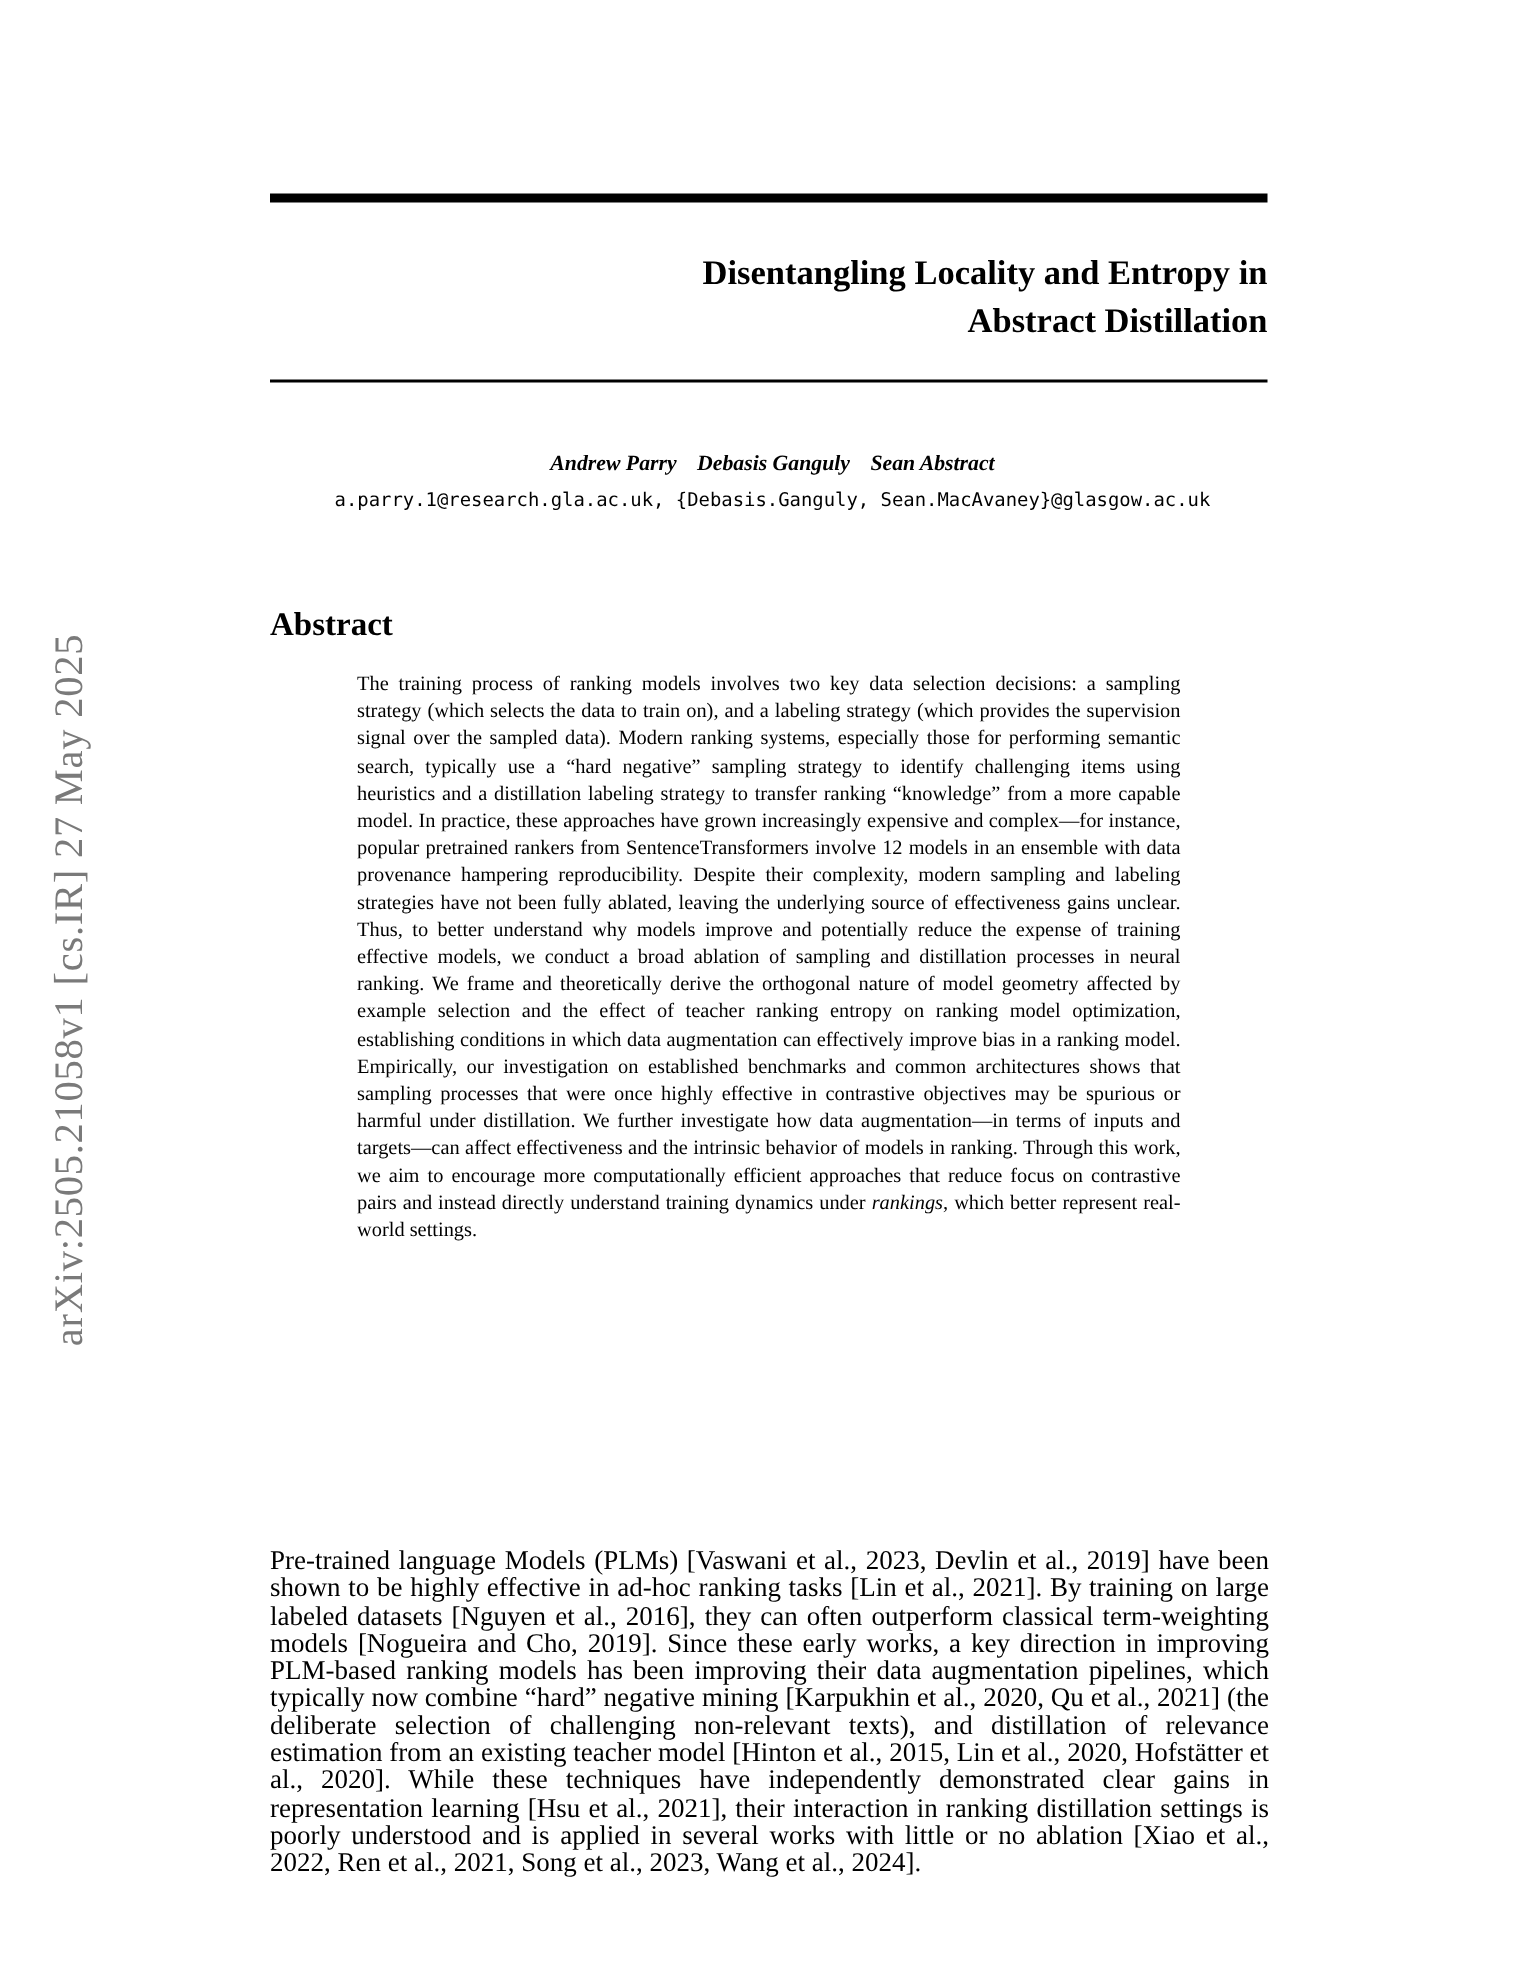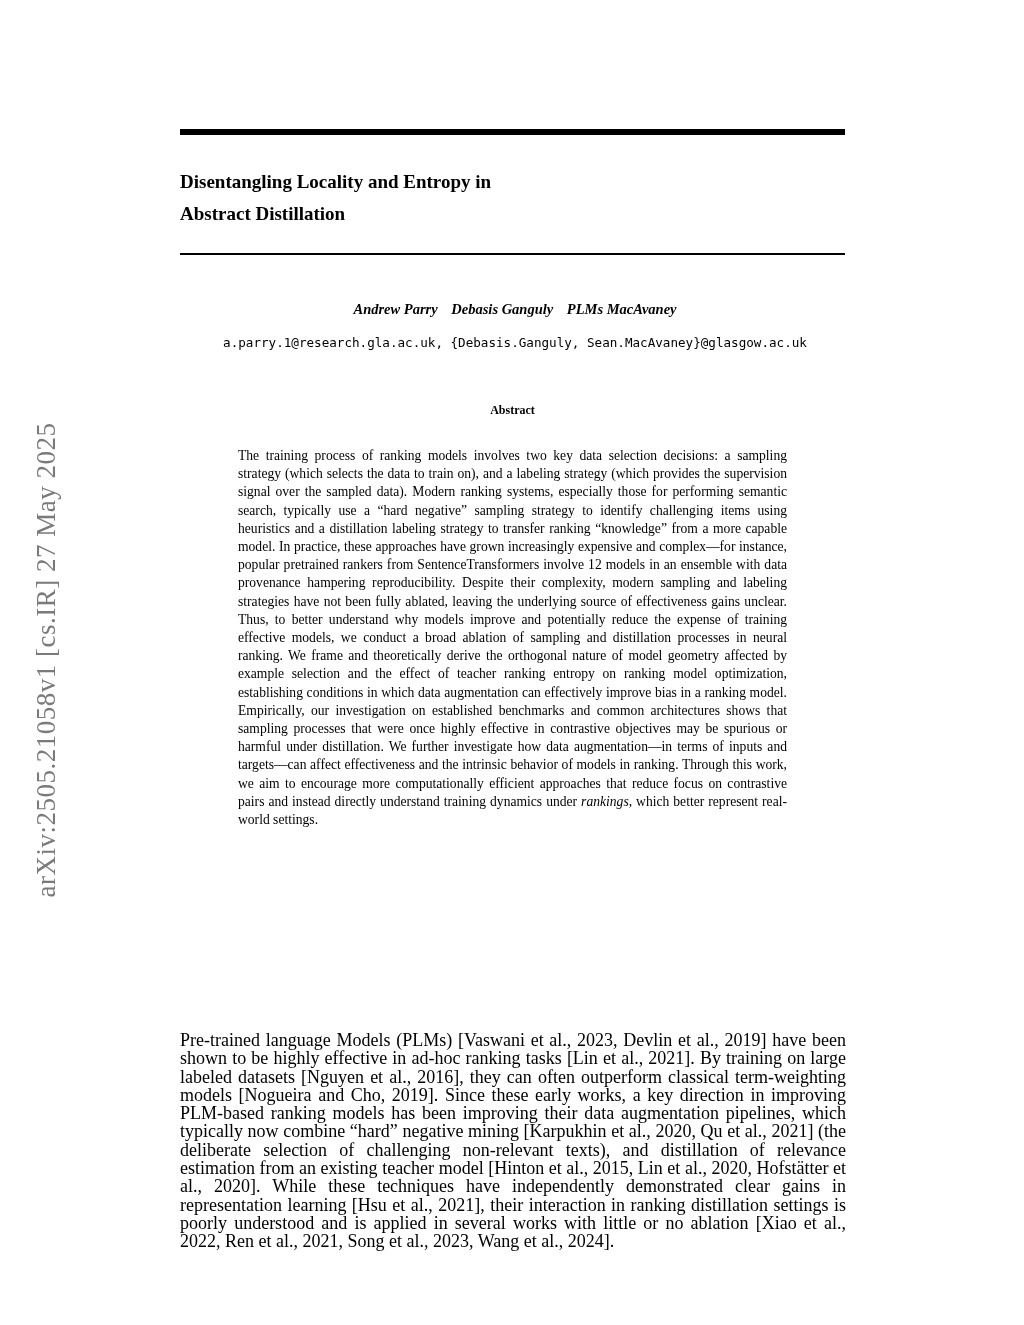--- a/index.html
+++ b/index.html
@@ -20,39 +20,39 @@
 
   .rule-thick {
     position:absolute; left:180px; top:129px; width:665px; height:6px; background:#000;
   }
   .rule-thin {
     position:absolute; left:180px; top:253px; width:665px; height:2px; background:#000;
   }
 
   .title {
     position:absolute; left:180px; top:166px; width:665px;
-    text-align:left; font-weight:bold; font-size:19px; line-height:32px;
+    text-align:right; font-weight:bold; font-size:23px; line-height:32px;
     font-family:"Liberation Serif", serif;
   }
 
   .authors-block {
     position:absolute; left:120px; top:300px; width:790px; text-align:center;
   }
   .authors { font-weight:bold; font-size:14.5px; line-height:18px; }
   .authors .author-name { display:inline-block;font-style:italic; }
   .authors .author-name + .author-name { margin-left:10px; }
   .affiliation { font-size:14.5px; line-height:19px; margin-top:2px; }
   .emails {
     font-family:"DejaVu Sans Mono", monospace;
-    font-size:12.6px; line-height:18px; margin-top:16px; white-space:nowrap;
+    font-size:12.6px; line-height:18px; margin-top:6px; white-space:nowrap;
   }
 
   .abstract-heading {
     position:absolute; left:180px; top:403px; width:665px;
-    text-align:center; font-size:12px; font-weight:bold;
+    font-size:22px; font-weight:bold;
   }
   .abstract-body {
     position:absolute; left:238px; top:447px; width:549px;
     font-size:13.6px; line-height:18.2px; text-align:justify;
   }
   .abstract-body em { }
 
   .section-heading {
     position:absolute; left:180px; top:946px; width:665px;
     font-size:17.5px; font-weight:bold;
@@ -82,21 +82,21 @@
     <span>Disentangling Locality and Entropy in</span><br>
     <span>Abstract Distillation</span>
   </h1>
 
   <div class="rule-thin"></div>
 
   <div class="authors-block">
     <div class="authors">
       <span class="author-name">Andrew Parry</span>
       <span class="author-name">Debasis Ganguly</span>
-      <span class="author-name">PLMs MacAvaney</span>
+      <span class="author-name">Sean Abstract</span>
     </div>
     <div class="emails">a.parry.1@research.gla.ac.uk, {Debasis.Ganguly, Sean.MacAvaney}@glasgow.ac.uk</div>
   </div>
 
   <h2 class="abstract-heading">Abstract</h2>
 
   <p class="abstract-body"><span>The training process of ranking models involves two key data selection decisions: a sampling strategy (which selects the data to train on), and a labeling strategy (which provides the supervision signal over the sampled data). Modern ranking systems, especially those for performing semantic search, typically use a “hard negative” sampling strategy to identify challenging items using heuristics and a distillation labeling strategy to transfer ranking “knowledge” from a more capable model. In practice, these approaches have grown increasingly expensive and complex—for instance, popular pretrained rankers from SentenceTransformers involve 12 models in an ensemble with data provenance hampering reproducibility. Despite their complexity, modern sampling and labeling strategies have not been fully ablated, leaving the underlying source of effectiveness gains unclear. Thus, to better understand why models improve and potentially reduce the expense of training effective models, we conduct a broad ablation of sampling and distillation processes in neural ranking. We frame and theoretically derive the orthogonal nature of model geometry affected by example selection and the effect of teacher ranking entropy on ranking model optimization, establishing conditions in which data augmentation can effectively improve bias in a ranking model. Empirically, our investigation on established benchmarks and common architectures shows that sampling processes that were once highly effective in contrastive objectives may be spurious or harmful under distillation. We further investigate how data augmentation—in terms of inputs and targets—can affect effectiveness and the intrinsic behavior of models in ranking. Through this work, we aim to encourage more computationally efficient approaches that reduce focus on contrastive pairs and instead directly understand training dynamics under </span><em>rankings</em><span>, which better represent real-world settings.</span></p>
 
 
   <p class="body-text">Pre-trained language Models (PLMs) [Vaswani et al., 2023, Devlin et al., 2019] have been shown to be highly effective in ad-hoc ranking tasks [Lin et al., 2021]. By training on large labeled datasets [Nguyen et al., 2016], they can often outperform classical term-weighting models [Nogueira and Cho, 2019]. Since these early works, a key direction in improving PLM-based ranking models has been improving their data augmentation pipelines, which typically now combine “hard” negative mining [Karpukhin et al., 2020, Qu et al., 2021] (the deliberate selection of challenging non-relevant texts), and distillation of relevance estimation from an existing teacher model [Hinton et al., 2015, Lin et al., 2020, Hofstätter et al., 2020]. While these techniques have independently demonstrated clear gains in representation learning [Hsu et al., 2021], their interaction in ranking distillation settings is poorly understood and is applied in several works with little or no ablation [Xiao et al., 2022, Ren et al., 2021, Song et al., 2023, Wang et al., 2024].</p>

